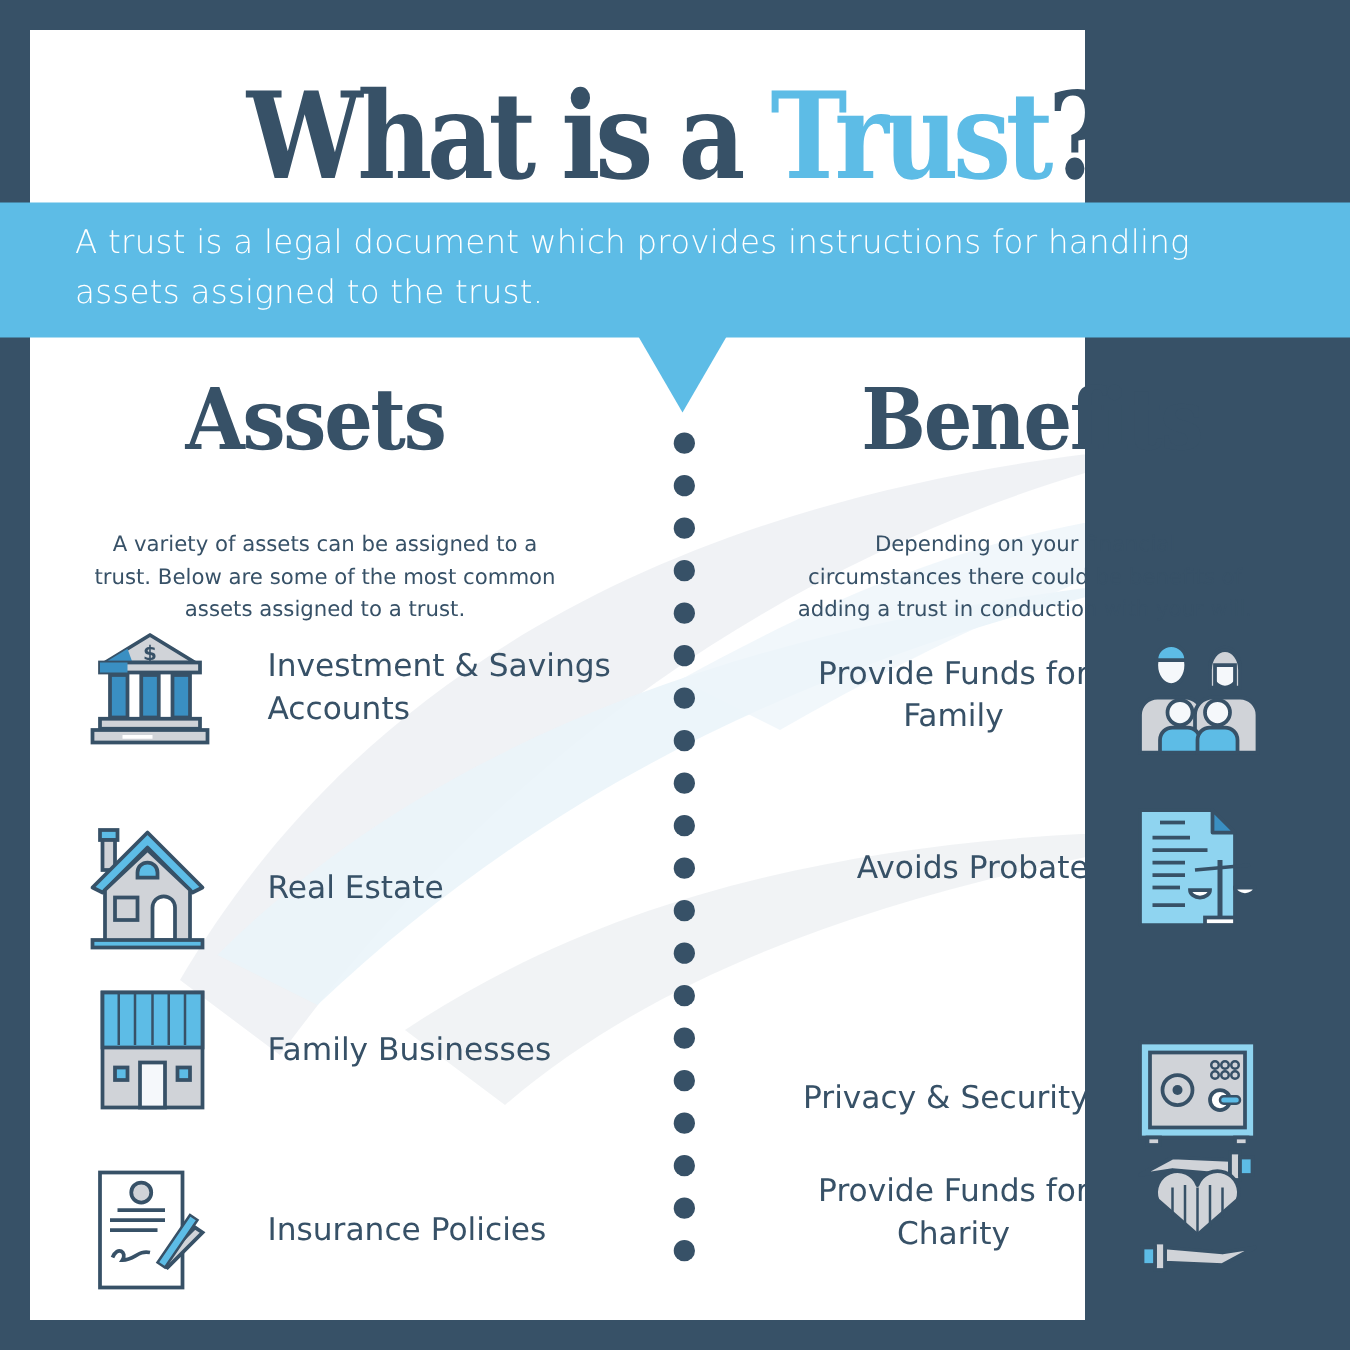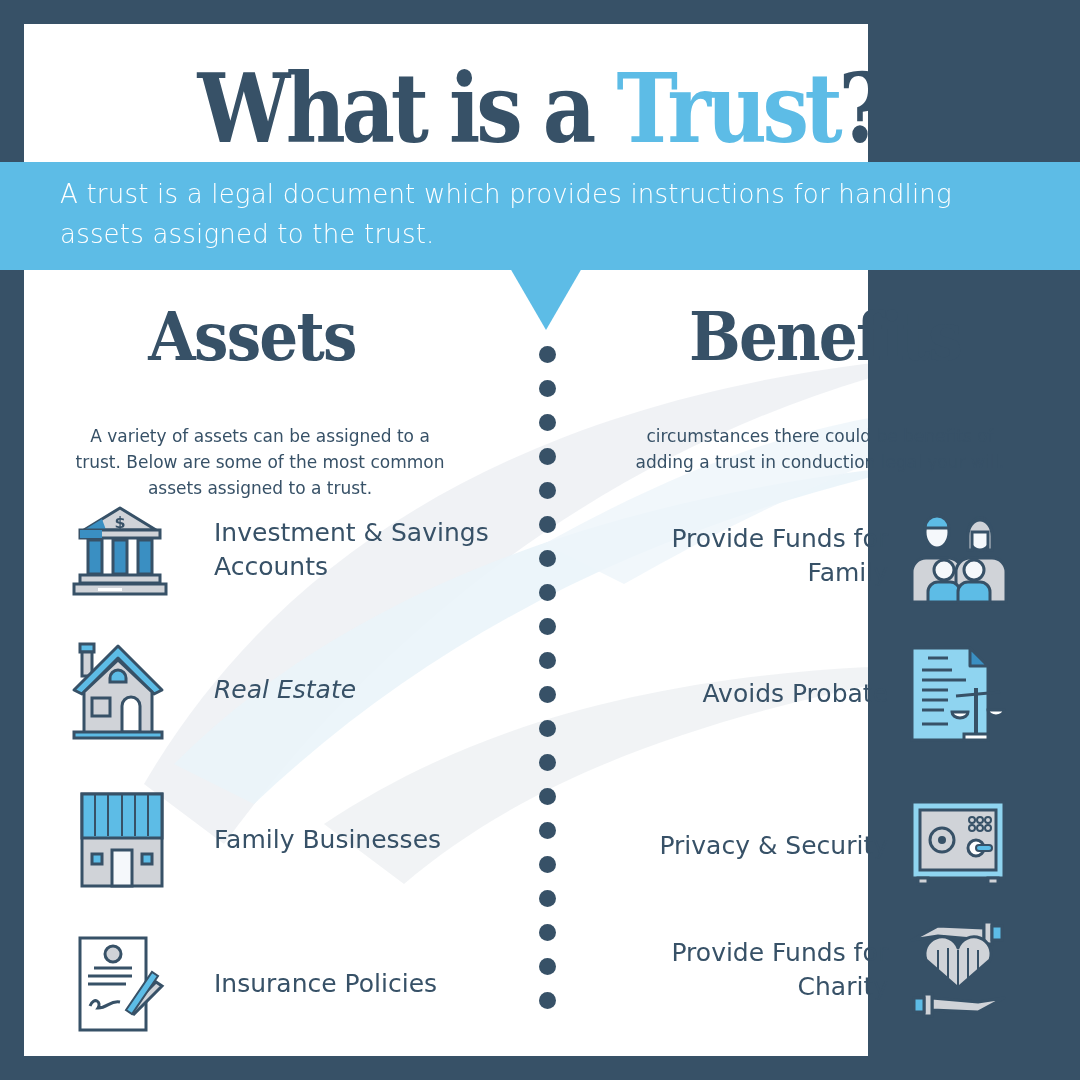--- a/index.html
+++ b/index.html
@@ -11,21 +11,21 @@
   .banner{position:absolute;left:0;top:162px;width:1080px;height:108px;background:#5dbce6;}
   .banner-text{position:absolute;left:60px;top:174px;width:960px;text-align:left;color:#ffffff;font-family:"DejaVu Sans",sans-serif;font-size:26px;line-height:40px;letter-spacing:0.2px;font-weight:300;}
   .pointer{position:absolute;left:510px;top:268px;width:0;height:0;border-left:36px solid transparent;border-right:36px solid transparent;border-top:62px solid #5dbce6;}
   .col-h{position:absolute;top:296px;font-family:"DejaVu Serif",serif;font-weight:bold;font-size:68px;color:#375167;line-height:80px;letter-spacing:-2px;text-align:center;transform:scaleX(0.9);}
   .col-sub{position:absolute;top:403px;font-size:17px;line-height:26px;color:#375167;text-align:center;margin-top:20px;}
   .dots{position:absolute;left:539px;top:346px;width:18px;}
   .dot{width:17px;height:17px;border-radius:50%;background:#375167;margin-bottom:17px;}
   .item{position:absolute;display:flex;align-items:center;}
   .item .label{font-size:25px;line-height:34px;color:#375167;}
   .left .label{margin-left:44px;}
-  .right .label{text-align:right;margin-right:20px;}
+  .right .label{text-align:center;margin-right:37px;}
   .icon{width:100px;height:100px;flex:none;}
 </style>
 </head>
 <body>
 
 <div class="panel">
   <svg class="swoosh" viewBox="0 0 1032 1032">
     <path d="M120 760 C 260 520, 520 360, 940 330 C 700 380, 420 520, 200 820 Z" fill="#eef1f4" opacity="0.9"></path>
     <path d="M150 740 C 330 560, 600 470, 900 440 C 640 500, 420 600, 230 780 Z" fill="#eaf4fa" opacity="0.9"></path>
     <path d="M300 800 C 480 680, 700 640, 960 640 C 720 680, 520 740, 380 860 Z" fill="#f0f2f4" opacity="0.9"></path>
@@ -46,22 +46,23 @@
 
 <div class="col-h" style="left:92px;width:320px;">Assets</div>
 <div class="col-h" style="left:660px;width:330px;">Benefits</div>
 
 <div class="col-sub" style="left:40px;width:440px;">
   <div>A variety of assets can be assigned to a</div>
   <div>trust. Below are some of the most common</div>
   <div>assets assigned to a trust.</div>
 </div>
 <div class="col-sub" style="left:600px;width:440px;">
+  <div>Depending on your financial</div>
   <div>circumstances there could be benefits of</div>
-  <div>adding a trust in conduction legal your will.</div>
+  <div>adding a trust in conduction with your will.</div>
 </div>
 
 <div class="dots">
   <div class="dot"></div>
     <div class="dot"></div>
     <div class="dot"></div>
     <div class="dot"></div>
     <div class="dot"></div>
   <div class="dot"></div>
     <div class="dot"></div>
@@ -93,21 +94,21 @@
     <rect x="10" y="75" width="80" height="8" fill="#d0d3d8" stroke="#375167" stroke-width="3"></rect>
     <rect x="4" y="84" width="92" height="10" fill="#d0d3d8" stroke="#375167" stroke-width="3"></rect>
     <rect x="28" y="88" width="24" height="3" fill="#fff"></rect>
   </svg>
   <div class="label">
     <div>Investment &amp; Savings</div>
     <div>Accounts</div>
   </div>
 </div>
 
-<div class="item left" style="left:70px;top:640px;font-style:italic;">
+<div class="item left" style="left:70px;top:660px;">
   <svg class="icon" viewBox="0 0 100 100">
     <rect x="10" y="4" width="14" height="8" fill="#5dbce6" stroke="#375167" stroke-width="3"></rect>
     <rect x="12" y="12" width="10" height="24" fill="#d0d3d8" stroke="#375167" stroke-width="3"></rect>
     <path d="M4 50 L48 6 L92 50 L84 54 L48 18 L12 54 Z" fill="#5dbce6" stroke="#375167" stroke-width="3" stroke-linejoin="round"></path>
     <path d="M14 52 L48 20 L82 52 L82 96 L14 96 Z" fill="#d0d3d8" stroke="#375167" stroke-width="3"></path>
     <path d="M40 38 a8 8 0 0 1 16 0 v4 h-16 Z" fill="#5dbce6" stroke="#375167" stroke-width="3"></path>
     <rect x="22" y="58" width="18" height="18" fill="#d0d3d8" stroke="#375167" stroke-width="3"></rect>
     <path d="M52 92 V66 a9 9 0 0 1 18 0 V92 Z" fill="#fff" stroke="#375167" stroke-width="3"></path>
     <rect x="4" y="92" width="88" height="6" fill="#5dbce6" stroke="#375167" stroke-width="3"></rect>
   </svg>
@@ -190,21 +191,21 @@
         <line x1="14" y1="80" x2="40" y2="80"></line>
     </g>
     <line x1="68" y1="44" x2="68" y2="90" stroke="#375167" stroke-width="4"></line>
     <line x1="48" y1="52" x2="92" y2="48" stroke="#375167" stroke-width="3"></line>
     <path d="M44 68 a8 6 0 0 0 16 0 Z" fill="#fff" stroke="#375167" stroke-width="3"></path>
     <path d="M80 66 a8 6 0 0 0 16 0 Z" fill="#fff" stroke="#375167" stroke-width="3"></path>
     <rect x="56" y="90" width="24" height="6" fill="#fff" stroke="#375167" stroke-width="3"></rect>
   </svg>
 </div>
 
-<div class="item right" style="right:72px;top:796px;">
+<div class="item right" style="right:72px;top:828px;">
   <div class="label">
     <div>Privacy &amp; Security</div>
   </div>
   <svg class="icon" viewBox="0 0 100 100">
     <rect x="4" y="6" width="92" height="76" fill="#8fd4f0" stroke="#375167" stroke-width="3"></rect>
     <rect x="12" y="14" width="76" height="60" fill="#d0d3d8" stroke="#375167" stroke-width="3"></rect>
     <circle cx="34" cy="44" r="12" fill="none" stroke="#375167" stroke-width="3"></circle>
     <circle cx="34" cy="44" r="4" fill="#375167"></circle>
     <g fill="none" stroke="#375167" stroke-width="2">
         <circle cx="64" cy="24" r="3"></circle>

